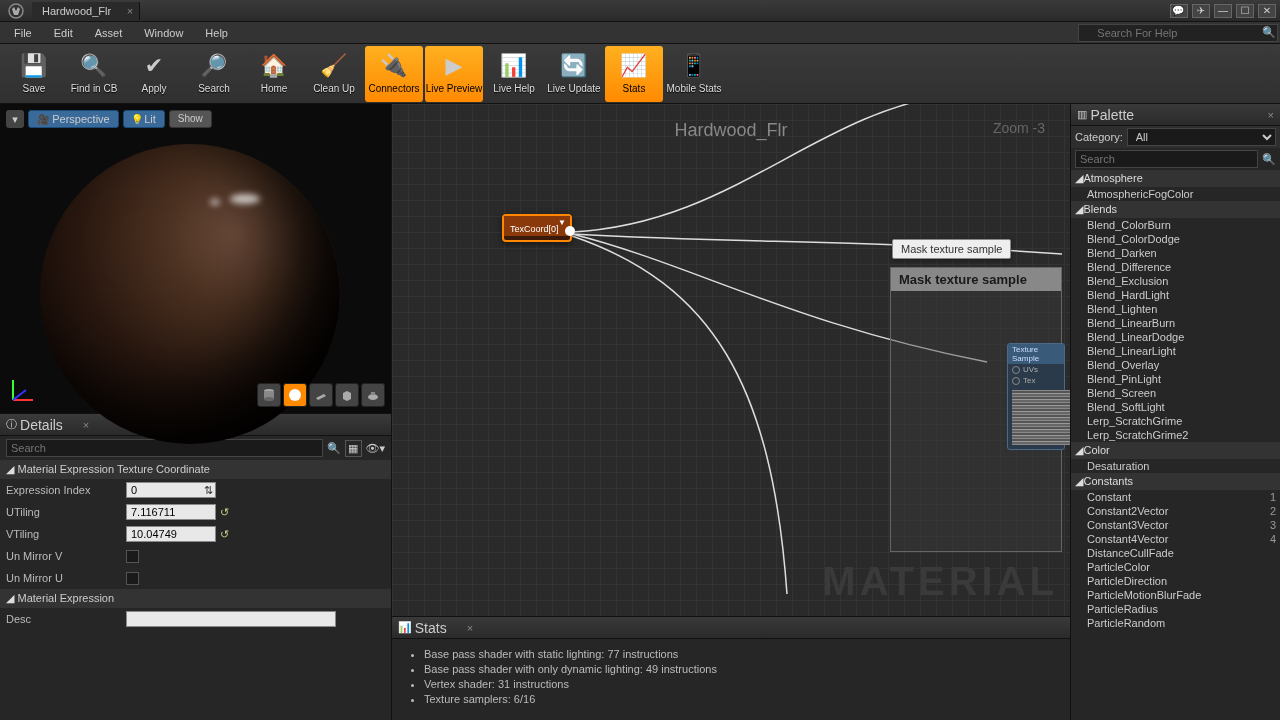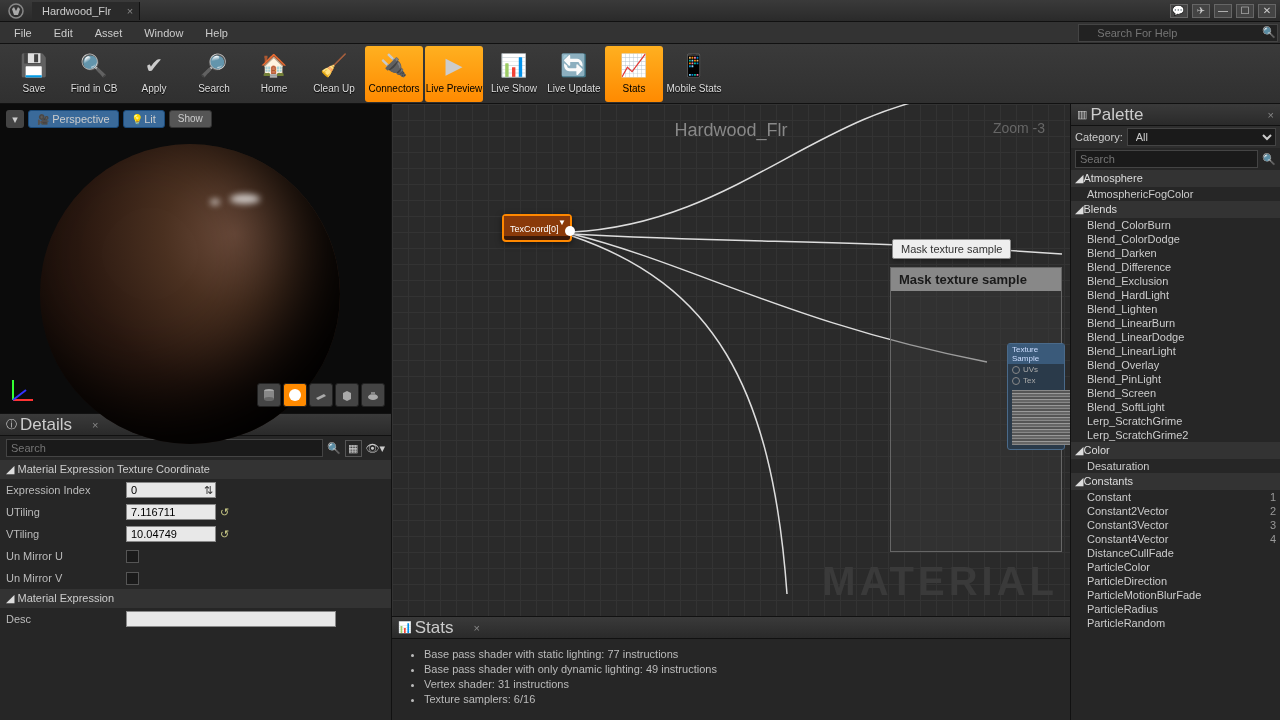--- a/index.html
+++ b/index.html
@@ -26,21 +26,21 @@
 .vp-btn{background:#3a6a9a;padding:2px 8px;border-radius:3px;cursor:pointer;font-size:10px;border:1px solid #1a4a7a}
 .vp-btn.gray{background:#555;border-color:#333}
 .vp-dropdown{width:18px;height:18px;background:#444;border-radius:3px;display:flex;align-items:center;justify-content:center;cursor:pointer}
 .sphere{position:absolute;top:40px;left:40px;width:300px;height:300px;border-radius:50%;background:radial-gradient(circle at 65% 30%,#6a4a3a 0%,#4a3020 25%,#2a1810 55%,#0a0503 100%);box-shadow:inset -40px -40px 80px #000}
 .specular{position:absolute;width:30px;height:10px;background:rgba(255,255,255,0.7);border-radius:50%;filter:blur(3px)}
 .vp-bottom-btns{position:absolute;bottom:6px;right:6px;display:flex;gap:2px}
 .vp-shape-btn{width:24px;height:24px;background:#444;border:1px solid #222;border-radius:3px;cursor:pointer;display:flex;align-items:center;justify-content:center}
 .vp-shape-btn.sel{background:#ff8a00}
 .axis{position:absolute;bottom:8px;left:8px;width:30px;height:30px}
 .panel-header{height:22px;background:linear-gradient(#3a3a3a,#2a2a2a);display:flex;align-items:center;padding:0 6px;border-bottom:1px solid #111}
-.panel-title{font-size:17px;color:#ccc}
+.panel-title{font-size:14px;color:#ccc}
 .panel-close{margin-left:20px;color:#888;cursor:pointer}
 .details{flex:1;background:#262626;overflow:hidden}
 .search-row{display:flex;align-items:center;padding:3px 6px;gap:4px}
 .search-input{flex:1;height:18px;background:#1a1a1a;border:1px solid #444;padding:0 4px;color:#888}
 .section-hdr{background:#333;padding:3px 6px;font-size:11px;color:#ddd;cursor:pointer}
 .prop-row{display:flex;align-items:center;padding:3px 6px;height:22px}
 .prop-label{width:120px;font-size:11px;color:#bbb}
 .prop-input{width:90px;height:16px;background:#e8e8e8;border:1px solid #888;padding:0 4px;color:#000;font-size:11px}
 .prop-check{width:13px;height:13px;background:#1a1a1a;border:1px solid #555}
 .reset-btn{width:12px;height:12px;margin-left:4px;cursor:pointer;color:#cc8}
@@ -136,21 +136,21 @@
     <div class="tool-btn active">
       <div class="tool-icon" style="font-size:22px;text-align:center">🔌</div>
       <div class="tool-label">Connectors</div>
     </div>
     <div class="tool-btn active">
       <div class="tool-icon" style="font-size:22px;text-align:center">▶</div>
       <div class="tool-label">Live Preview</div>
     </div>
     <div class="tool-btn">
       <div class="tool-icon" style="font-size:22px;text-align:center">📊</div>
-      <div class="tool-label">Live Show</div>
+      <div class="tool-label">Live Help</div>
     </div>
     <div class="tool-btn">
       <div class="tool-icon" style="font-size:22px;text-align:center">🔄</div>
       <div class="tool-label">Live Update</div>
     </div>
     <div class="tool-btn active">
       <div class="tool-icon" style="font-size:22px;text-align:center">📈</div>
       <div class="tool-label">Stats</div>
     </div>
     <div class="tool-btn">
@@ -234,25 +234,25 @@
         <div class="prop-label">UTiling</div>
         <input class="prop-input" value="7.116711" style="">
         <span class="reset-btn">↺</span>
       </div>
       <div class="prop-row">
         <div class="prop-label">VTiling</div>
         <input class="prop-input" value="10.04749" style="">
         <span class="reset-btn">↺</span>
       </div>
       <div class="prop-row">
+        <div class="prop-label">Un Mirror V</div>
+        <div class="prop-check"></div>
+      </div>
+      <div class="prop-row">
         <div class="prop-label">Un Mirror U</div>
-        <div class="prop-check"></div>
-      </div>
-      <div class="prop-row">
-        <div class="prop-label">Un Mirror V</div>
         <div class="prop-check"></div>
       </div>
       <div class="section-hdr">◢ <span>Material Expression</span></div>
       <div class="prop-row">
         <div class="prop-label">Desc</div>
         <input class="prop-input" style="width: 210px;">
       </div>
     </div>
   </div>
 

